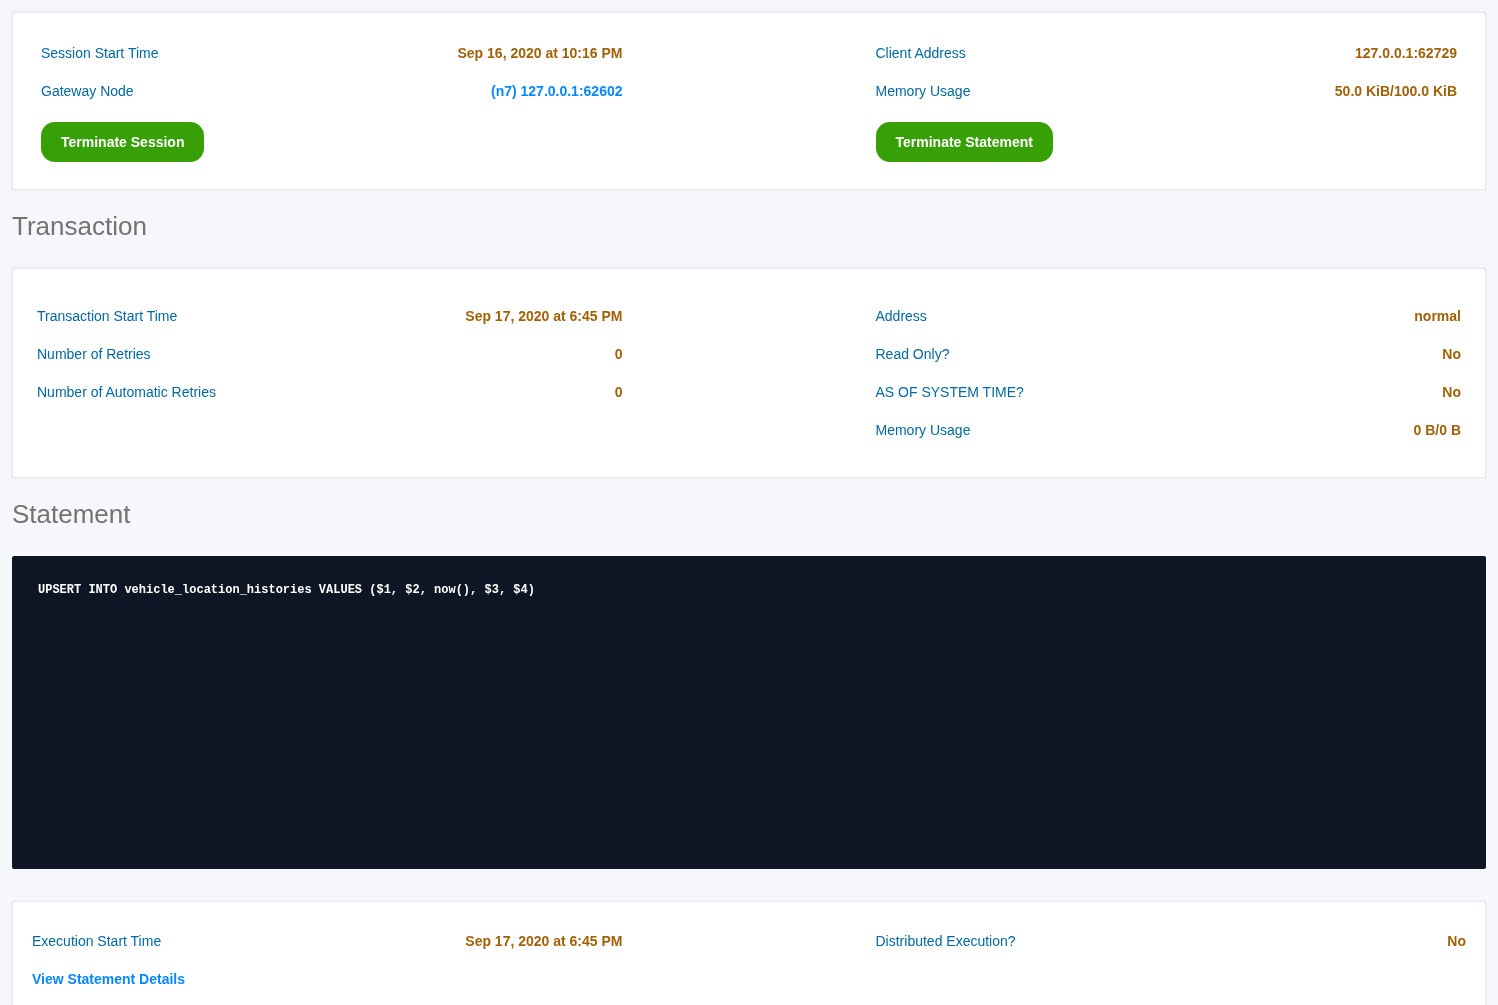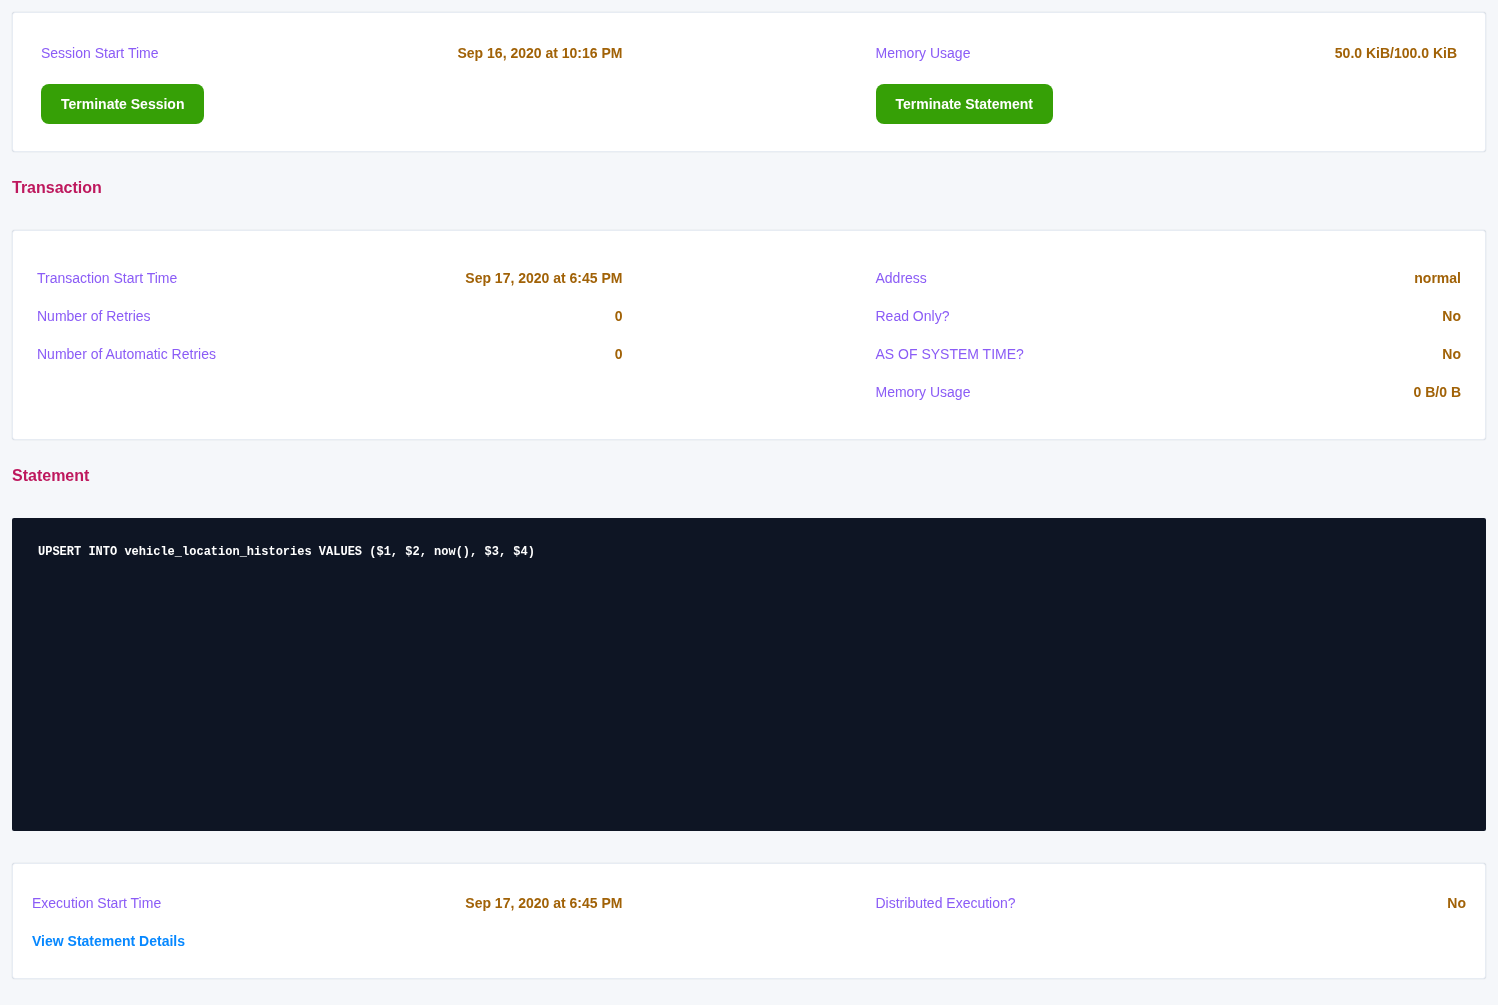--- a/index.html
+++ b/index.html
@@ -24,45 +24,45 @@
   .card-txn     { padding: 28px 24px; }
   .card-exec    { margin-top: 32px; padding: 20px 19px 18px; }
 
   .kv-row {
     height: 38px;
     display: flex;
     align-items: center;
     justify-content: space-between;
     font-size: 14px;
   }
-  .kv-label { color: #8b5cf6; font-weight: 400; }
+  .kv-label { color: #0369a1; font-weight: 400; }
   .kv-value { color: #a16207; font-weight: 700; text-align: right; }
   .kv-value.link-value { color: #0788ff; cursor: pointer; }
 
   .btn-green {
     margin-top: 12px;
     height: 40px;
     padding: 0 20px;
     background: #36a006;
     color: #ffffff;
     font-family: "Liberation Sans", sans-serif;
     font-size: 14px;
     font-weight: 700;
     border: none;
-    border-radius: 8px;
+    border-radius: 14px;
     cursor: pointer;
     display: inline-block;
   }
 
   .section-heading {
     margin: 24px 0 30px;
-    font-size: 16px;
+    font-size: 26px;
     line-height: 24px;
-    font-weight: 700;
-    color: #be185d;
+    font-weight: 400;
+    color: #737373;
   }
 
   .code-block {
     height: 313px;
     background: #0e1524;
     border-radius: 2px;
     padding: 25px 26px;
     color: #ffffff;
     font-family: "Liberation Mono", "DejaVu Sans Mono", monospace;
     font-size: 12px;
@@ -88,23 +88,31 @@
 <body>
 
 <div class="page">
 
   <div class="summary-card card-session">
     <div>
       <div class="kv-row">
         <span class="kv-label">Session Start Time</span>
         <span class="kv-value">Sep 16, 2020 at 10:16 PM</span>
       </div>
+      <div class="kv-row">
+        <span class="kv-label">Gateway Node</span>
+        <a class="kv-value link-value">(n7) 127.0.0.1:62602</a>
+      </div>
       <button class="btn-green">Terminate Session</button>
     </div>
     <div>
+      <div class="kv-row">
+        <span class="kv-label">Client Address</span>
+        <span class="kv-value">127.0.0.1:62729</span>
+      </div>
       <div class="kv-row">
         <span class="kv-label">Memory Usage</span>
         <span class="kv-value">50.0 KiB/100.0 KiB</span>
       </div>
       <button class="btn-green">Terminate Statement</button>
     </div>
   </div>
 
   <h2 class="section-heading">Transaction</h2>
 

